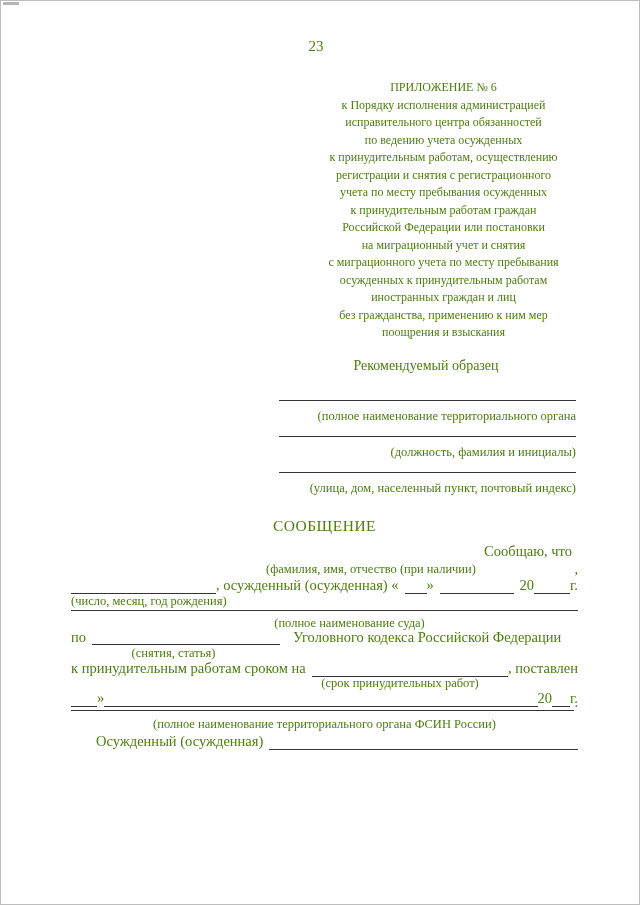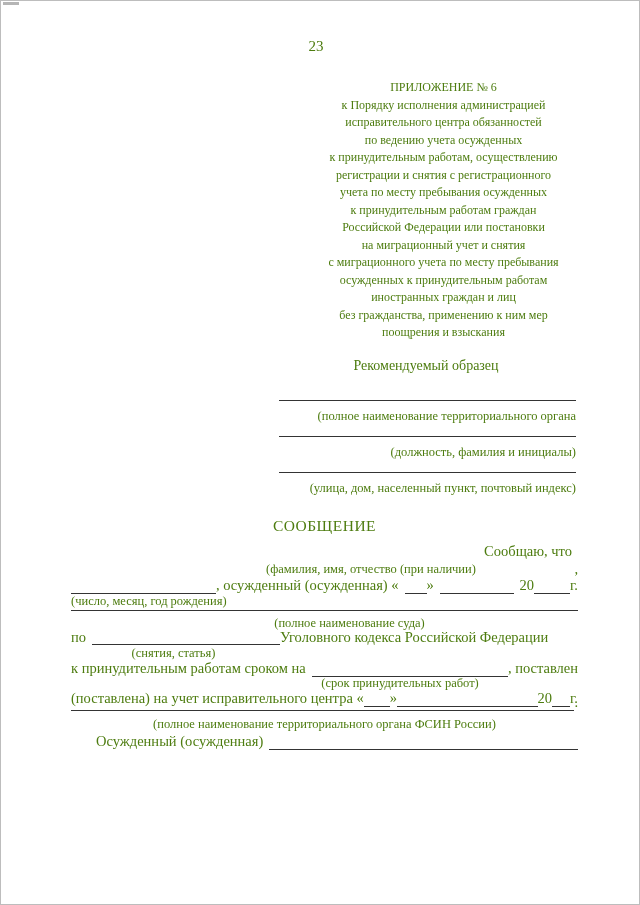--- a/index.html
+++ b/index.html
@@ -30,21 +30,21 @@
   .row{
     position:absolute;left:70px;width:507px;height:18px;
     display:flex;align-items:flex-end;
     font-size:14.5px;line-height:17px;white-space:nowrap;
   }
   .blank{border-bottom:1px solid #343434;height:15px;}
   .grow{flex:1 1 auto;}
   .caption{position:absolute;font-size:12.5px;line-height:15px;text-align:center;}
   .hline{position:absolute;left:70px;width:507px;border-top:1px solid #343434;height:0;}
   .indent{padding-left:25px;}
-  .gapL{margin-left:0;} .gapR{margin-right:6px;}
+  .gapL{margin-left:13px;} .gapR{margin-right:6px;}
 </style>
 </head>
 <body>
 
 <div class="page">
   <div class="artifact"></div>
 
   <div class="pagenum">23</div>
 
   <div class="appendix">
@@ -105,21 +105,20 @@
   <div class="caption" style="top:645px;left:95px;width:155px;">(снятия, статья)</div>
 
   <div class="row" style="top:658px;">
     <span class="gapR">к принудительным работам сроком на</span>
     <span class="blank grow"></span>
     <span>, поставлен</span>
   </div>
   <div class="caption" style="top:675px;left:290px;width:218px;">(срок принудительных работ)</div>
 
   <div class="row" style="top:688px;">
-    <span>(поставлена) на учет исправительного центра «</span>
     <span class="blank" style="width:26px;"></span>
     <span>»</span>
     <span class="blank grow"></span>
     <span>20</span>
     <span class="blank" style="width:18px;"></span>
     <span>г.</span>
   </div>
 
   <div class="row" style="top:694px;height:16px;">
     <span class="blank grow" style="height:13px;"></span>

